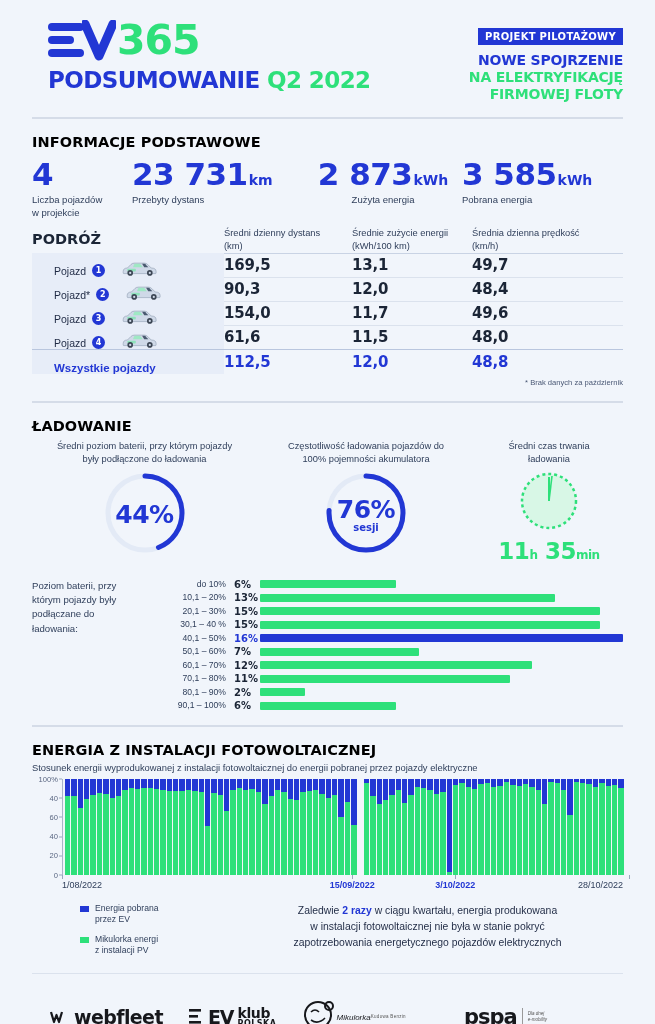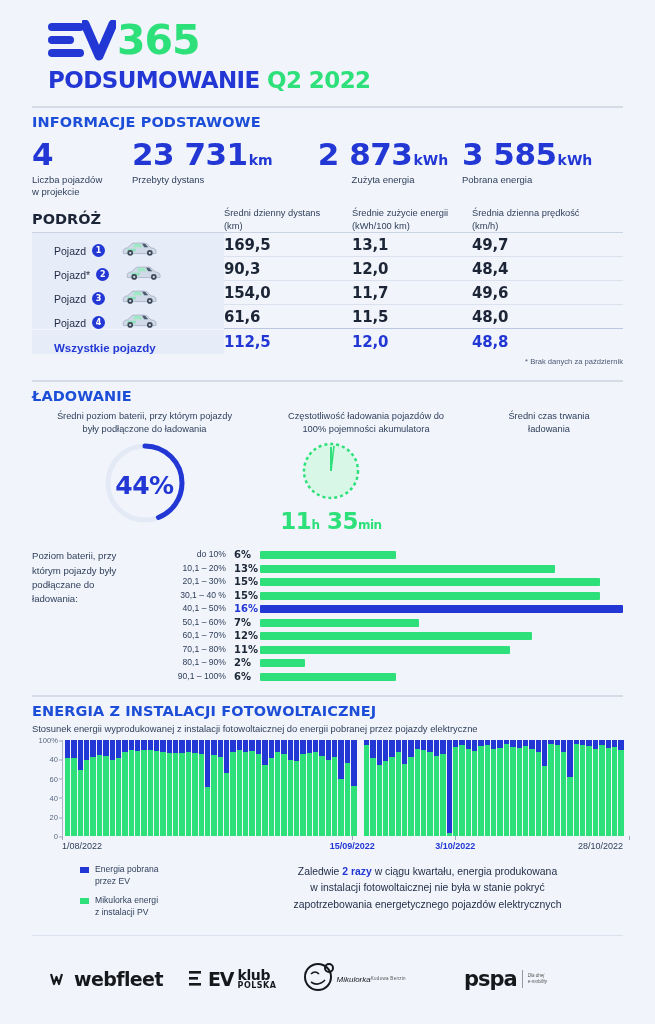--- a/index.html
+++ b/index.html
@@ -35,22 +35,22 @@
                  letter-spacing:0.3px; padding:3px 7px 3px 7px; font-family:"DejaVu Sans", sans-serif; }
   .badge-lines { margin-top:7px; font-size:14px; font-weight:bold; line-height:1.22; letter-spacing:-0.2px;
                  font-family:"DejaVu Sans", sans-serif; }
   .badge-lines .b { color:#2237d4; }
   .badge-lines .g { color:#2ee07a; }
 
   .hr { height:2px; background:#d5dce8; margin:14px 0 0 0; }
   .hr.thin { height:1px; background:#dbe2ed; }
 
   
-  .sec-title { font-size:14.5px; font-weight:bold; letter-spacing:0.1px; color:#1d4ed8;
-               font-family:"DejaVu Sans", sans-serif; margin-top:6px; }
+  .sec-title { font-size:14.5px; font-weight:bold; letter-spacing:0.1px; color:#000000;
+               font-family:"DejaVu Sans", sans-serif; margin-top:15px; }
 
   
   .kpis { display:flex; margin-top:8px; }
   .kpi { }
   .kpi:nth-child(1){ width:100px; }
   .kpi:nth-child(2){ width:172px; }
   .kpi:nth-child(3){ width:158px;text-align:center; }
   .kpi:nth-child(4){ width:160px; }
   .kpi-val { color:#2237d4; font-weight:bold; font-family:"DejaVu Sans", sans-serif;
              font-size:31px; line-height:1.05; letter-spacing:-0.5px; white-space:nowrap; }
@@ -178,20 +178,28 @@
           </div>
         </div>
         <span class="logo-365">365</span>
       </div>
       <div class="subtitle">
         <span class="b">PODSUMOWANIE</span>
         <span class="g">Q2 2022</span>
       </div>
     </div>
 
+    <div class="badge-block">
+      <div class="pilot-badge">PROJEKT PILOTAŻOWY</div>
+      <div class="badge-lines">
+        <div class="b">NOWE SPOJRZENIE</div>
+        <div class="g">NA ELEKTRYFIKACJĘ</div>
+        <div class="g">FIRMOWEJ FLOTY</div>
+      </div>
+    </div>
   </div>
 
   <div class="hr"></div>
 
   <div class="sec-title">INFORMACJE PODSTAWOWE</div>
   <div class="kpis">
     <div class="kpi">
       <div class="kpi-val"><span>4</span><span class="u"></span></div>
       <div class="kpi-lab" style="white-space:pre-line">Liczba pojazdów
 w projekcie</div>
@@ -325,20 +333,32 @@
 
   <div class="donuts">
     <div class="donut-wrap d1">
       <div class="donut">
         <svg width="86" height="86" viewBox="0 0 86 86">
           <circle cx="43" cy="43" r="37" fill="none" stroke="#e3eaf6" stroke-width="5"></circle>
           <circle id="arc44" cx="43" cy="43" r="37" fill="none" stroke="#2237d4" stroke-width="5" stroke-linecap="round" transform="rotate(-90 43 43)" stroke-dasharray="102.29025680088367 232.4778563656447"></circle>
         </svg>
         <div class="ctr">
           <div class="big">44%</div>
+        </div>
+      </div>
+    </div>
+    <div class="donut-wrap d2">
+      <div class="donut">
+        <svg width="86" height="86" viewBox="0 0 86 86">
+          <circle cx="43" cy="43" r="37" fill="none" stroke="#e3eaf6" stroke-width="5"></circle>
+          <circle id="arc76" cx="43" cy="43" r="37" fill="none" stroke="#2237d4" stroke-width="5" stroke-linecap="round" transform="rotate(-90 43 43)" stroke-dasharray="176.68317083788995 232.4778563656447"></circle>
+        </svg>
+        <div class="ctr">
+          <div class="big">76%</div>
+          <div class="sml">sesji</div>
         </div>
       </div>
     </div>
     <div class="donut-wrap d3">
       <div>
         <svg width="62" height="62" viewBox="0 0 62 62">
           <circle cx="31" cy="31" r="27" fill="#d8f7e6" stroke="#2ee07a" stroke-width="2.5" stroke-dasharray="3 3"></circle>
           <line x1="31" y1="31" x2="31" y2="7" stroke="#2ee07a" stroke-width="2"></line>
           <line x1="31" y1="31" x2="34" y2="6" stroke="#2ee07a" stroke-width="1.6"></line>
         </svg>

